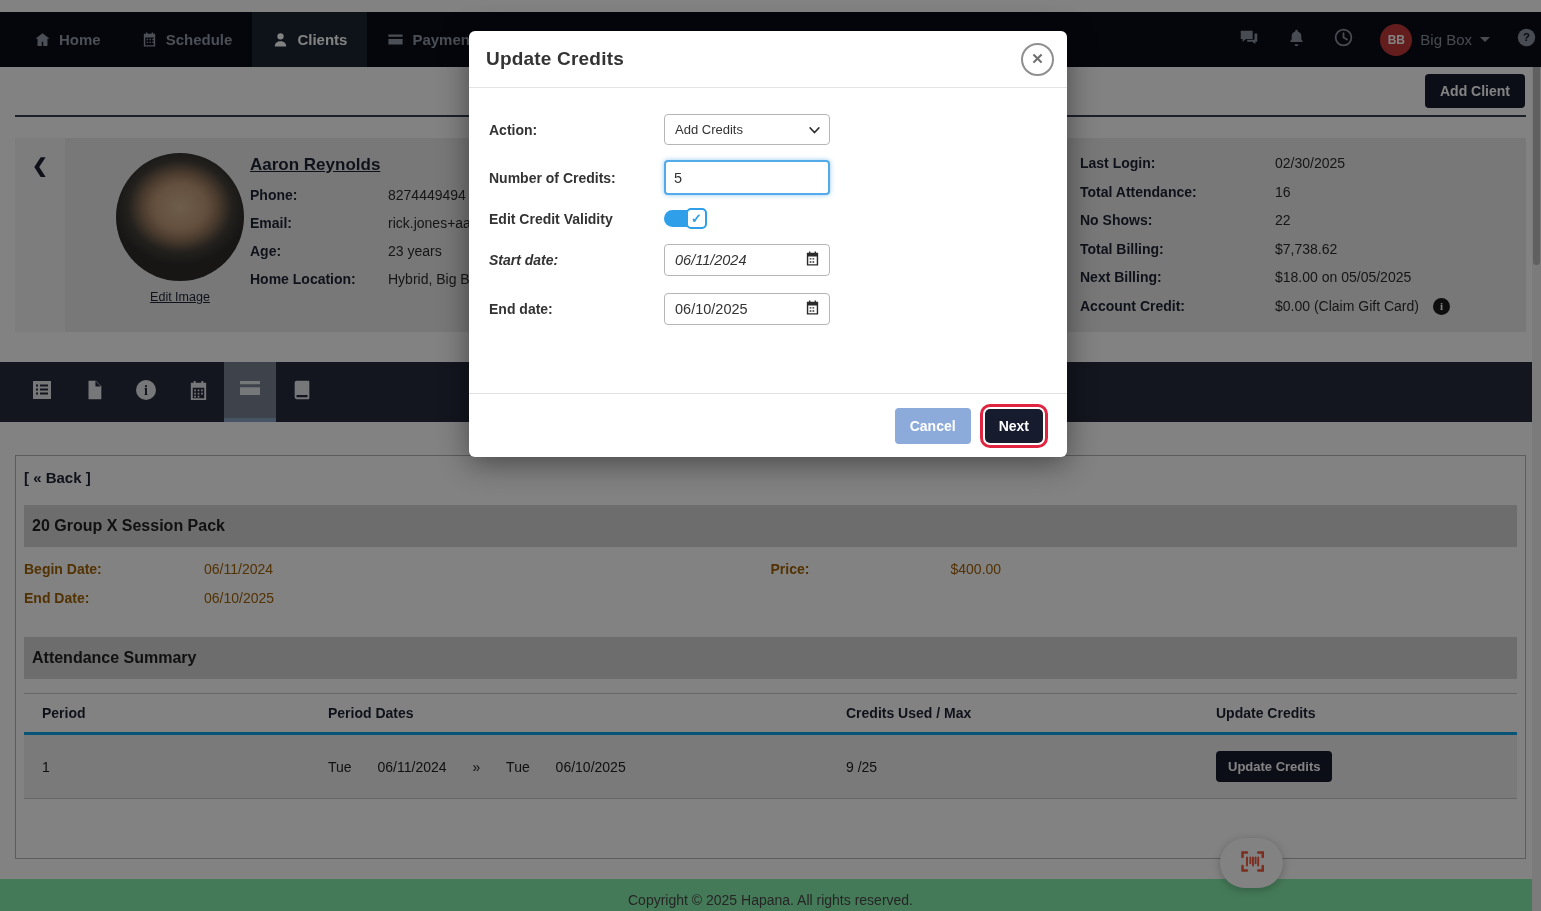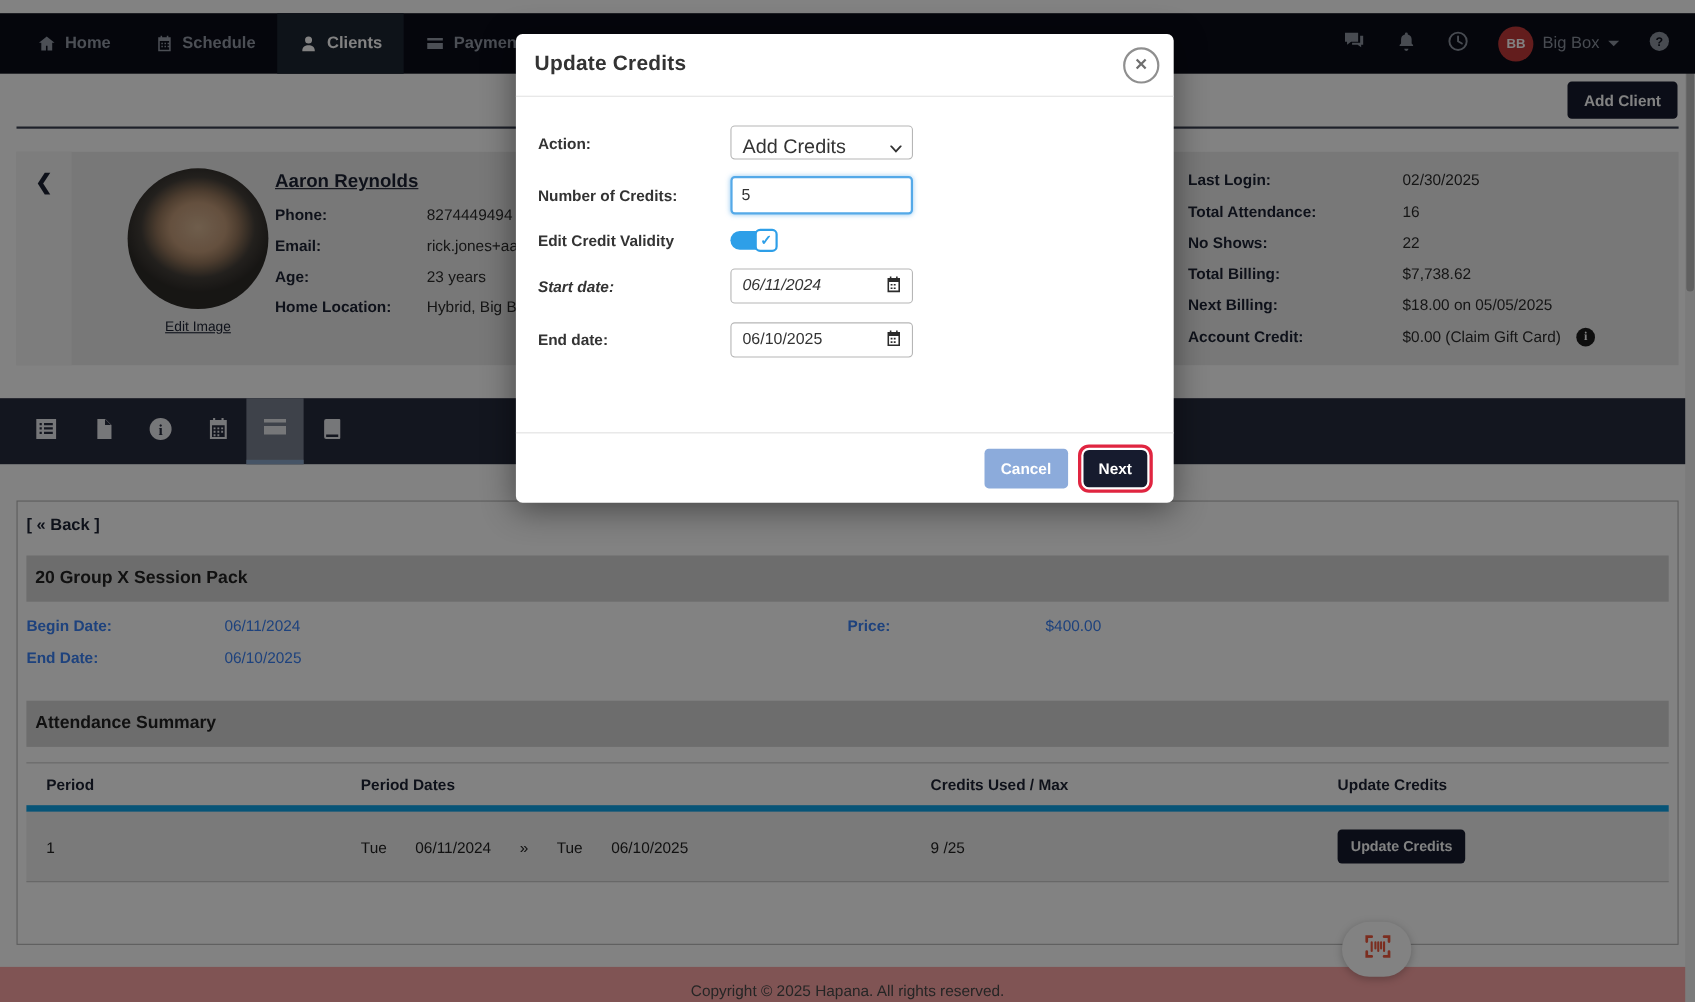--- a/index.html
+++ b/index.html
@@ -7,21 +7,21 @@
   body { position:relative; background:#ffffff; font-family:"Liberation Sans", sans-serif; }
 
   
   .navbar { position:absolute; top:12px; left:0; right:0; height:55px; background:#0a0d19;
             display:flex; align-items:stretch; z-index:10; }
   .nav-items { display:flex; margin-left:14px; }
   .nav-item { display:flex; align-items:center; gap:8px; padding:0 20px; color:#959ba8;
               font-size:15px; font-weight:600; cursor:pointer; }
   .nav-item svg { display:block; }
   .nav-item.active { background:#1d2632; color:#ffffff; }
-  .nav-right { margin-left:auto; display:flex; align-items:center; gap:26px; padding-right:22px; color:#8d93a0; }
+  .nav-right { margin-left:auto; display:flex; align-items:center; gap:26px; padding-right:4px; color:#8d93a0; }
   .nav-avatar { width:32px; height:32px; border-radius:50%; background:#c23a3a; color:#fff;
                 display:flex; align-items:center; justify-content:center; font-size:12px; font-weight:700; }
   .nav-user { display:flex; align-items:center; gap:8px; font-size:15px; cursor:pointer; }
   .caret { width:0; height:0; border-left:5px solid transparent; border-right:5px solid transparent;
            border-top:5px solid #8d93a0; display:inline-block; }
 
   
   .header-band { position:absolute; top:55px; left:0; right:0; height:62px; background:#fff; }
   .header-band::after { content:""; position:absolute; left:15px; right:15px; bottom:0;
                         height:2px; background:#3a4052; }
@@ -61,61 +61,61 @@
 
   
   .content-card { position:absolute; top:455px; left:15px; right:15px; height:404px;
                   background:#ffffff; border:1px solid #b5b5b5; }
   .back-link { margin:13px 0 0 8px; font-size:15px; font-weight:700; color:#1d2333;
                display:inline-block; cursor:pointer; }
   .section-bar { margin:18px 8px 0 8px; background:#d6d6d6; padding:12px 8px;
                  font-size:16px; font-weight:700; color:#222; }
   .detail-grid { display:flex; margin:14px 8px 0 8px; }
   .detail-col { flex:1; }
-  .d-row { display:flex; font-size:14px; color:#3b82f6; margin-bottom:13px; }
+  .d-row { display:flex; font-size:14px; color:#a16207; margin-bottom:13px; }
   .d-row .lbl { flex:0 0 180px; font-weight:700; }
   .summary-text { margin:16px 8px 0 15px; font-size:14px; color:#222; }
   .credits-table { margin:14px 8px 0 8px; border-top:1px solid #c9c9c9; }
   .tr { display:flex; align-items:center; }
-  .tr.head { border-bottom:6px solid #0ea5e9; font-weight:700; color:#1d2333; font-size:14px; }
+  .tr.head { border-bottom:3px solid #0ea5e9; font-weight:700; color:#1d2333; font-size:14px; }
   .tr.head > div { padding:11px 8px; }
   .tr.body-row { background:#efefef; border-bottom:1px solid #c9c9c9; font-size:14px; color:#222; }
   .tr.body-row > div { padding:16px 8px; }
   .c1 { flex:0 0 296px; padding-left:18px !important; }
   .c2 { flex:0 0 518px; }
   .c3 { flex:0 0 370px; }
   .c4 { flex:1; }
   .date-seg { display:inline-block; margin-right:22px; }
   .update-credits-btn { padding:8px 12px; font-size:13px; }
 
   
   .scan-fab { position:absolute; left:1220px; top:838px; width:63px; height:50px; background:#fff;
               border-radius:26px; box-shadow:0 2px 8px rgba(0,0,0,.25); display:flex;
               align-items:center; justify-content:center; color:#f2593d; cursor:pointer; z-index:5; }
-  .footer { position:absolute; top:879px; left:0; right:0; height:32px; background:#fca5a5;
+  .footer { position:absolute; top:879px; left:0; right:0; height:32px; background:#86efac;
             text-align:center; font-size:14px; color:#4a4a4a; padding-top:13px; }
   .scrollbar { position:absolute; top:55px; right:0; bottom:0; width:9px; background:#f2f2f2; z-index:6; }
   .scrollbar .thumb { position:absolute; top:0; left:1px; width:7px; height:210px; background:#bdbdbd; border-radius:4px; }
 
   
   .overlay { position:absolute; inset:0; background:rgba(0,0,0,0.49); z-index:40; }
   .modal { position:absolute; left:469px; top:31px; width:598px; height:426px; background:#fff;
            border-radius:6px; box-shadow:0 6px 30px rgba(0,0,0,.45); z-index:50; }
   .m-header { height:57px; display:flex; align-items:center; padding:0 13px 0 17px;
               border-bottom:1px solid #e3e3e3; }
   .m-title { font-size:19px; font-weight:600; color:#333; letter-spacing:.2px; }
   .m-close { margin-left:auto; width:33px; height:33px; border-radius:50%; border:2px solid #8f8f8f;
              background:#fff; color:#6e6e6e; display:flex; align-items:center; justify-content:center;
              font-size:15px; font-weight:700; cursor:pointer; }
   .m-body { position:relative; padding:26px 0 0 20px; }
   .m-row { display:flex; align-items:center; margin-bottom:15px; }
   .m-label { flex:0 0 175px; font-size:14px; font-weight:700; color:#333; }
   .m-select { width:166px; height:31px; border:1px solid #b6b6b6; border-radius:4px; background:#fff;
-              display:flex; align-items:flex-end; justify-content:space-between; padding:0 9px 0 10px;
-              font-size:18px; color:#333; cursor:pointer; }
+              display:flex; align-items:center; justify-content:space-between; padding:0 9px 0 10px;
+              font-size:13px; color:#333; cursor:pointer; }
   .m-input { width:166px; height:35px; border:2px solid #54a9e8; border-radius:4px; padding:0 8px;
              font-size:14.5px; color:#333; box-shadow:0 0 5px rgba(84,169,232,.6); outline:none;
              font-family:inherit; }
   .toggle { width:41px; height:17px; background:#2e9fe8; border-radius:9px; position:relative;
             cursor:pointer; }
   .toggle-knob { position:absolute; right:-2px; top:-2px; width:21px; height:21px; background:#fff;
                  border:2px solid #2e9fe8; border-radius:5px; color:#2e9fe8; font-size:13px;
                  font-weight:700; display:flex; align-items:center; justify-content:center; }
   .m-date { width:166px; height:32px; border:1px solid #b6b6b6; border-radius:4px; background:#fff;
             display:flex; align-items:center; justify-content:space-between; padding:0 8px 0 10px;

